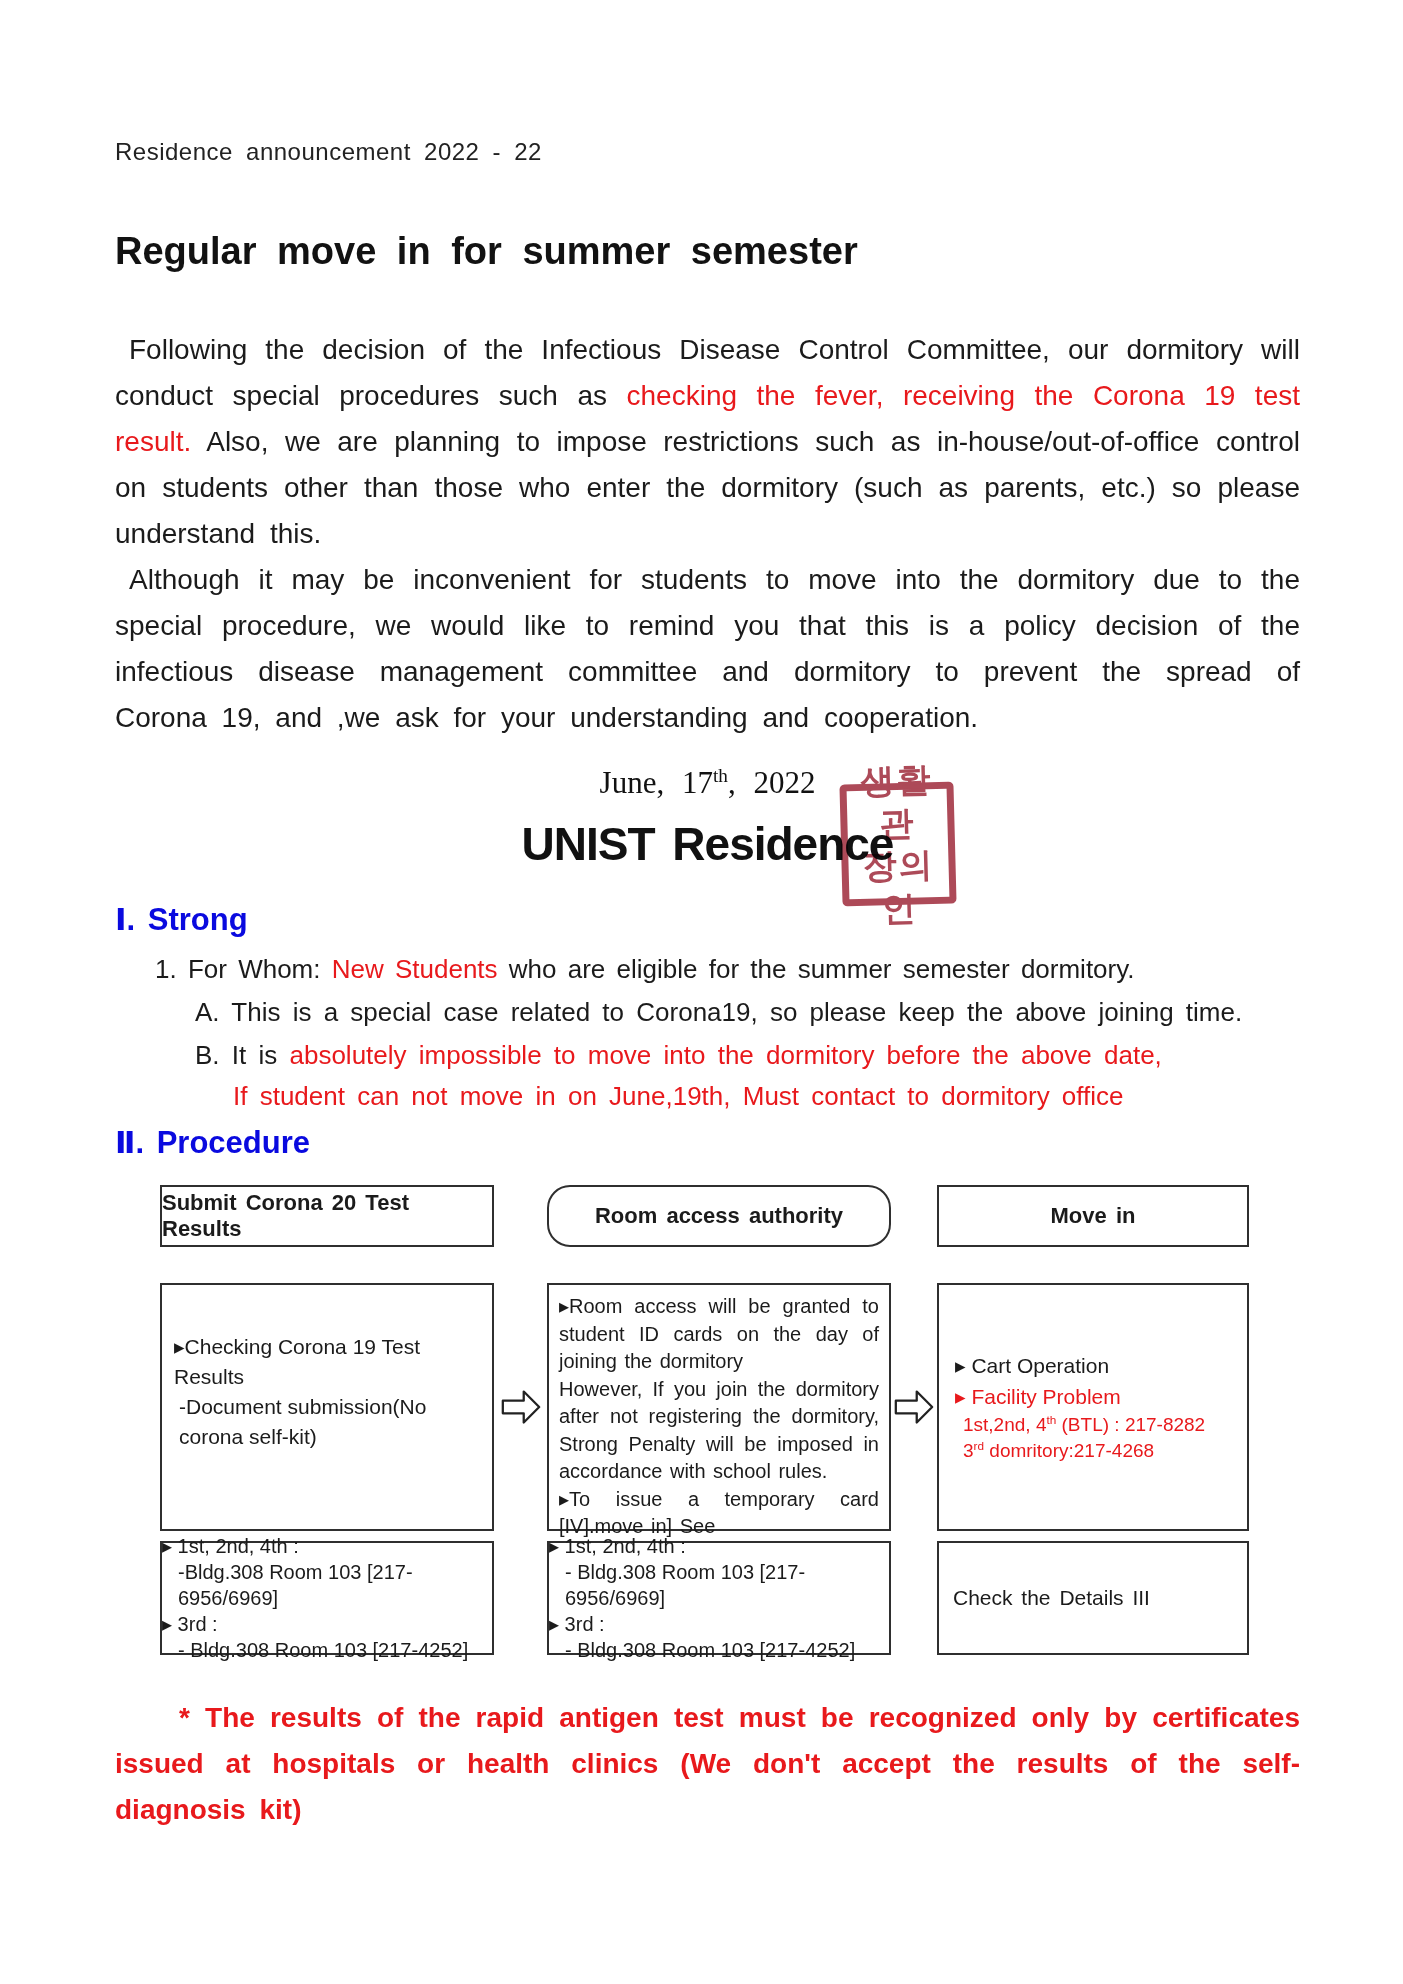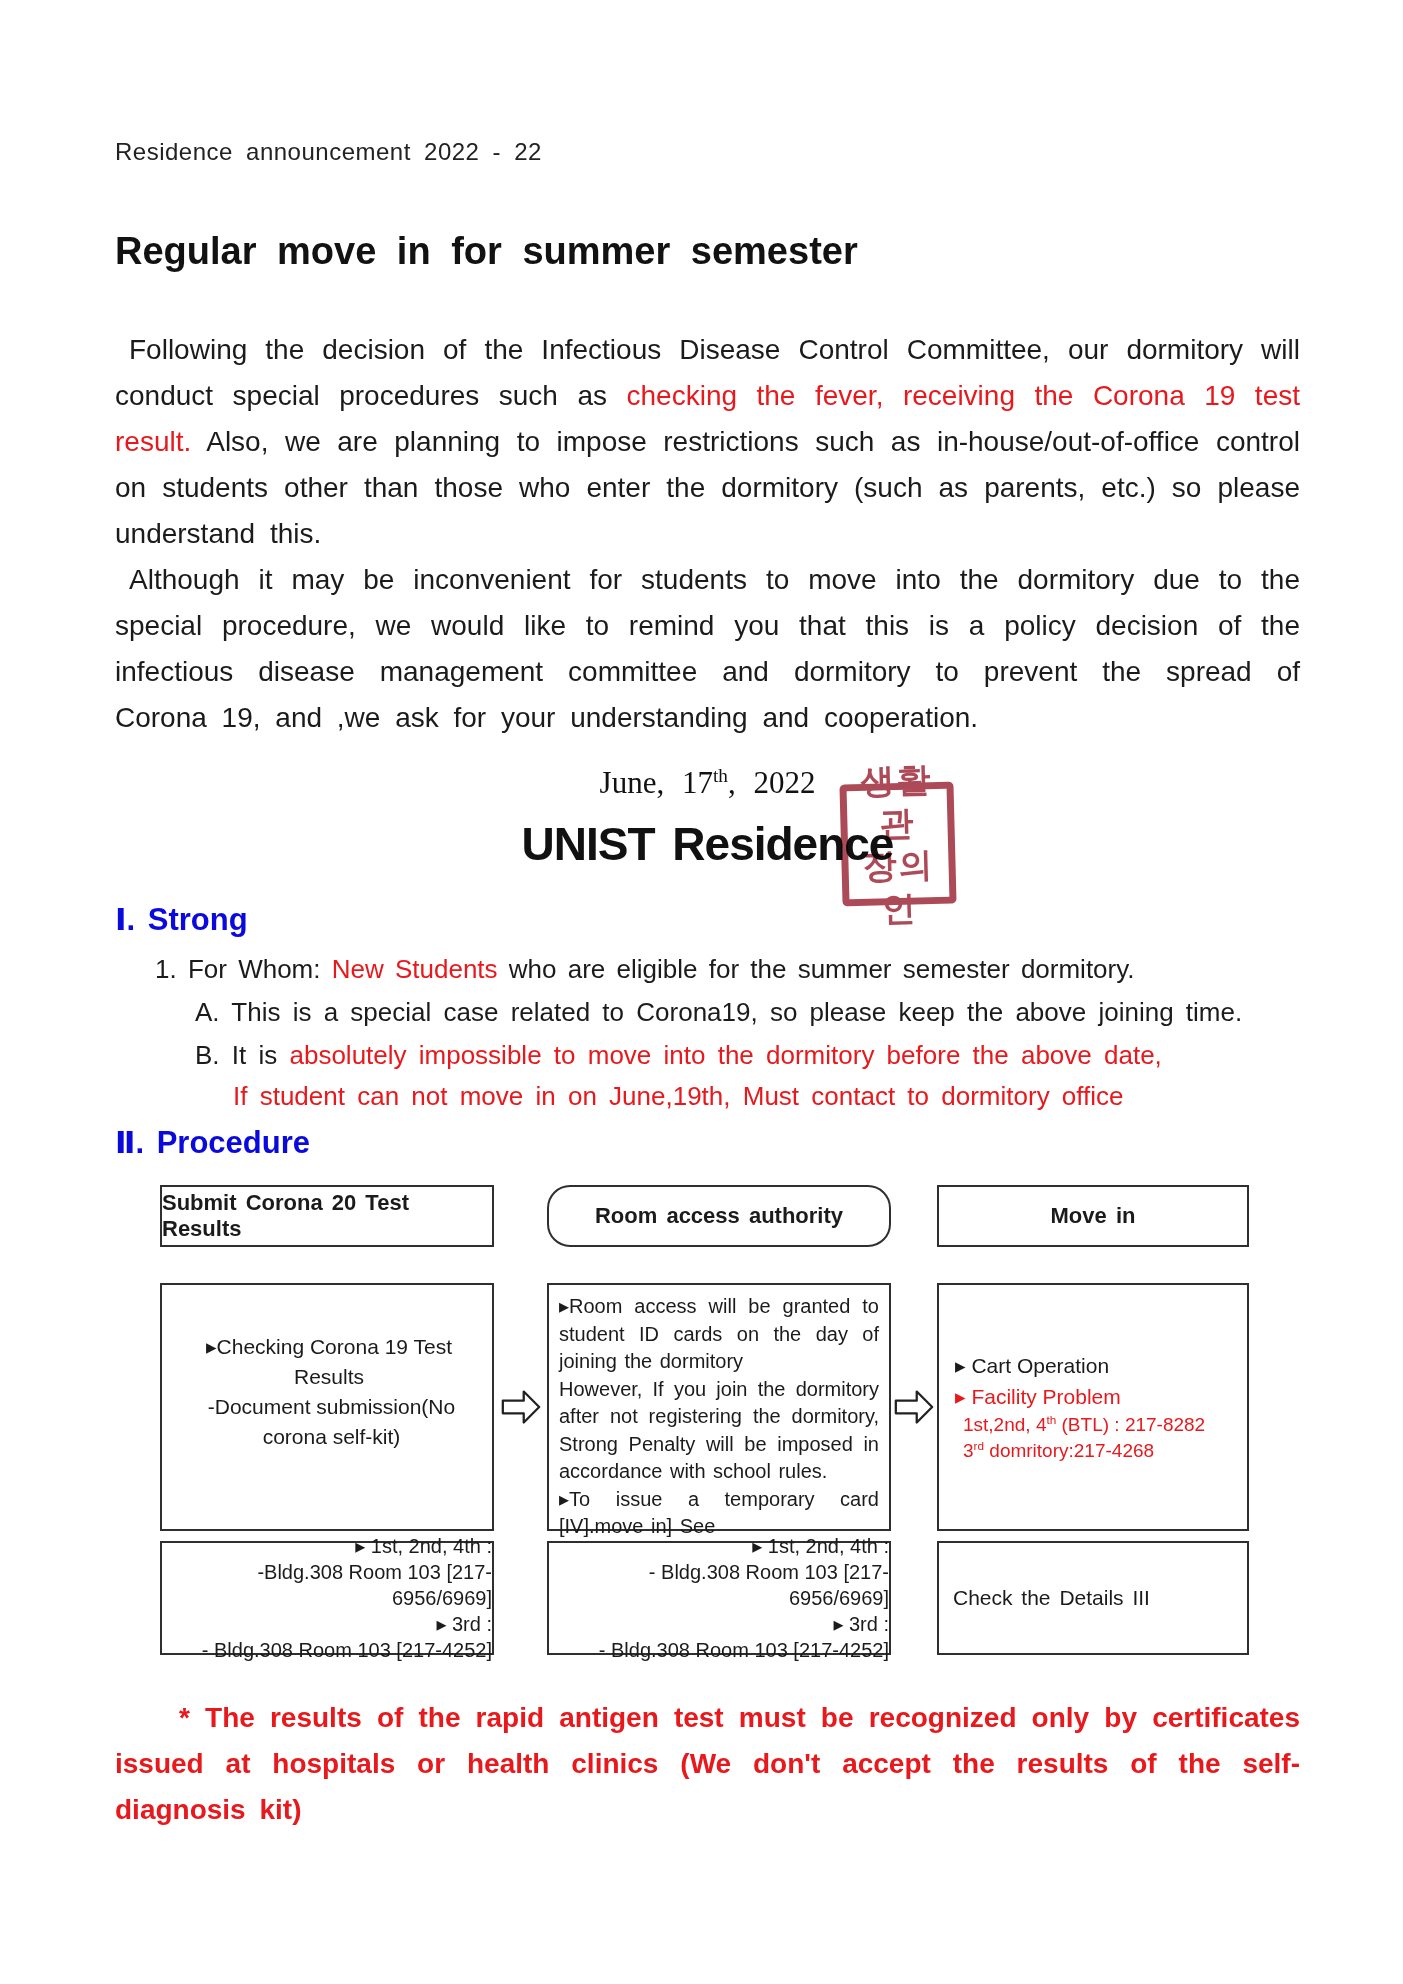--- a/index.html
+++ b/index.html
@@ -36,29 +36,29 @@
   .sub{font-size:26px;word-spacing:5px;margin-left:80px;margin-top:12px;}
   .sub-b2{margin-left:118px;margin-top:10px;font-size:26px;word-spacing:5px;}
   .flow{
     display:grid;margin-top:24px;margin-left:45px;
     grid-template-columns:334px 53px 344px 46px 312px;
     grid-template-rows:62px 36px 248px 10px 114px;
   }
   .fbox{border:2px solid #2f2f2f;background:#fff;box-sizing:border-box;}
   .fhead{display:flex;align-items:center;justify-content:center;font-size:22px;font-weight:bold;word-spacing:3px;}
   .h1{grid-area:1/1;} .h2{grid-area:1/3;border-radius:23px;} .h3{grid-area:1/5;}
-  .b1{grid-area:3/1;display:flex;flex-direction:column;justify-content:center;padding:0 8px 30px 12px;font-size:21px;line-height:30px;text-align:center;}
+  .b1{grid-area:3/1;display:flex;flex-direction:column;justify-content:center;padding:0 8px 30px 12px;font-size:21px;line-height:30px;}
   .b1 .l2{padding-left:5px;}
   .b2{grid-area:3/3;padding:8px 10px 0 10px;font-size:20px;line-height:27.5px;text-align:justify;word-spacing:2px;}
   .b3{grid-area:3/5;display:flex;flex-direction:column;justify-content:center;padding-left:16px;font-size:21px;line-height:31px;}
   .b3 .ph{font-size:19px;line-height:26px;padding-left:8px;}
   .arrow-cell{display:flex;align-items:center;justify-content:center;}
   .a1{grid-area:3/2;} .a2{grid-area:3/4;}
   .c1{grid-area:5/1;} .c2{grid-area:5/3;}
-  .c1,.c2{display:flex;flex-direction:column;justify-content:center;font-size:20px;line-height:26px;text-align:right;}
+  .c1,.c2{display:flex;flex-direction:column;justify-content:center;font-size:20px;line-height:26px;}
   .c1 .l2,.c2 .l2{padding-left:16px;}
   .c3{grid-area:5/5;display:flex;align-items:center;padding-left:14px;font-size:21px;word-spacing:3px;}
   .footnote{margin-top:40px;font-size:28px;font-weight:bold;color:#e8191c;line-height:46px;text-align:justify;word-spacing:6px;text-indent:64px;}
 </style>
 </head>
 <body>
 
 <div class="page">
 
   <div class="doc-number">Residence announcement 2022 - 22</div>

